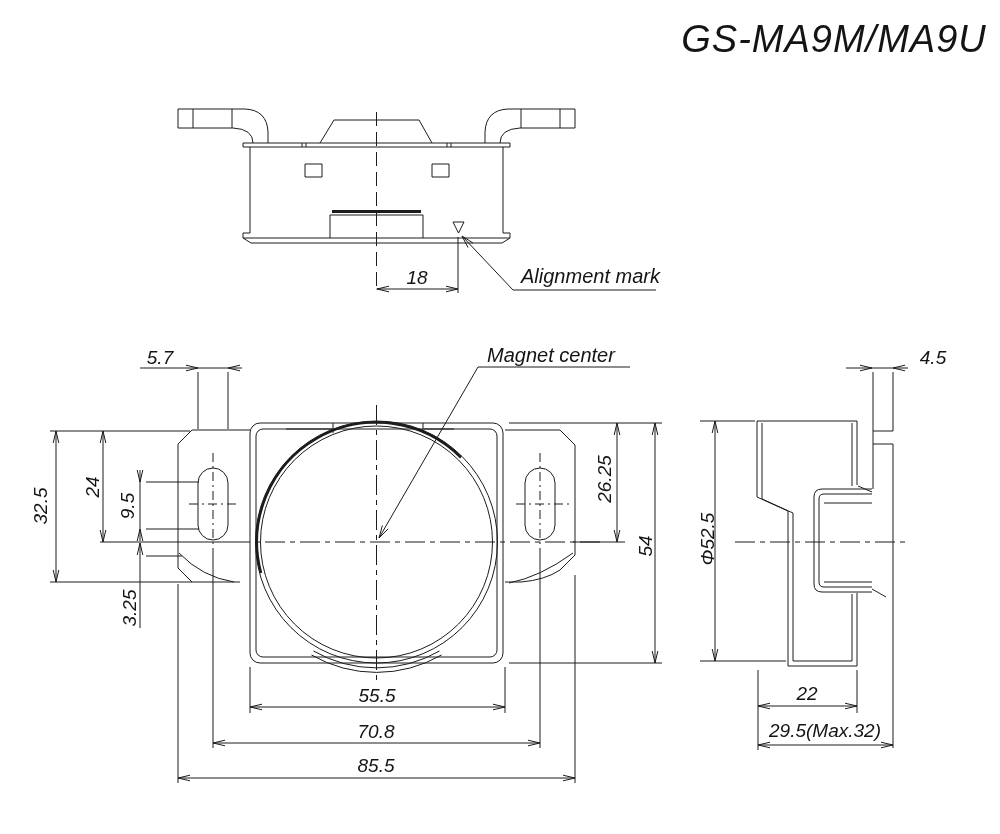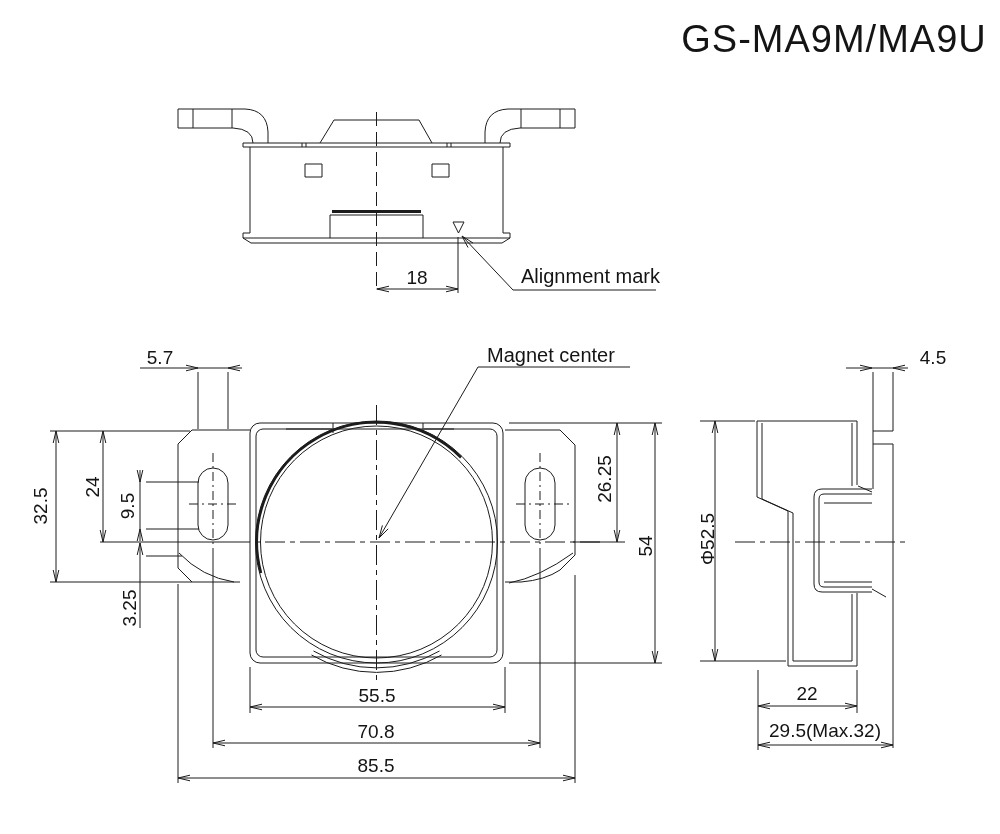--- a/index.html
+++ b/index.html
@@ -1,16 +1,16 @@
 <!DOCTYPE html>
 <html><head>
 <meta charset="utf-8">
 <style>
   html,body{margin:0;padding:0;background:#ffffff;}
-  .stage{position:relative;width:1000px;height:834px;background:#fff;overflow:hidden;}
+  .stage{position:relative;width:1000px;height:834px;background:#fff;overflow:hidden;font-style:italic;}
   svg{display:block;}
   .ln{fill:none;stroke:#1c1c1c;stroke-width:1;}
   .thick{fill:none;stroke:#1c1c1c;stroke-width:3;}
   .arc-heavy{fill:none;stroke:#1c1c1c;stroke-width:2.6;}
   .cl{fill:none;stroke:#1c1c1c;stroke-width:1;stroke-dasharray:20 5 5 5;}
   .cl2{fill:none;stroke:#1c1c1c;stroke-width:1;stroke-dasharray:14 6;}
   .cl3{fill:none;stroke:#1c1c1c;stroke-width:1;stroke-dasharray:9 4 2 4;}
   text{font-family:"Liberation Sans","DejaVu Sans",sans-serif;fill:#141414;}
   .dim{font-size:19px;text-anchor:middle;}
   .lbl{font-size:20px;text-anchor:start;}

